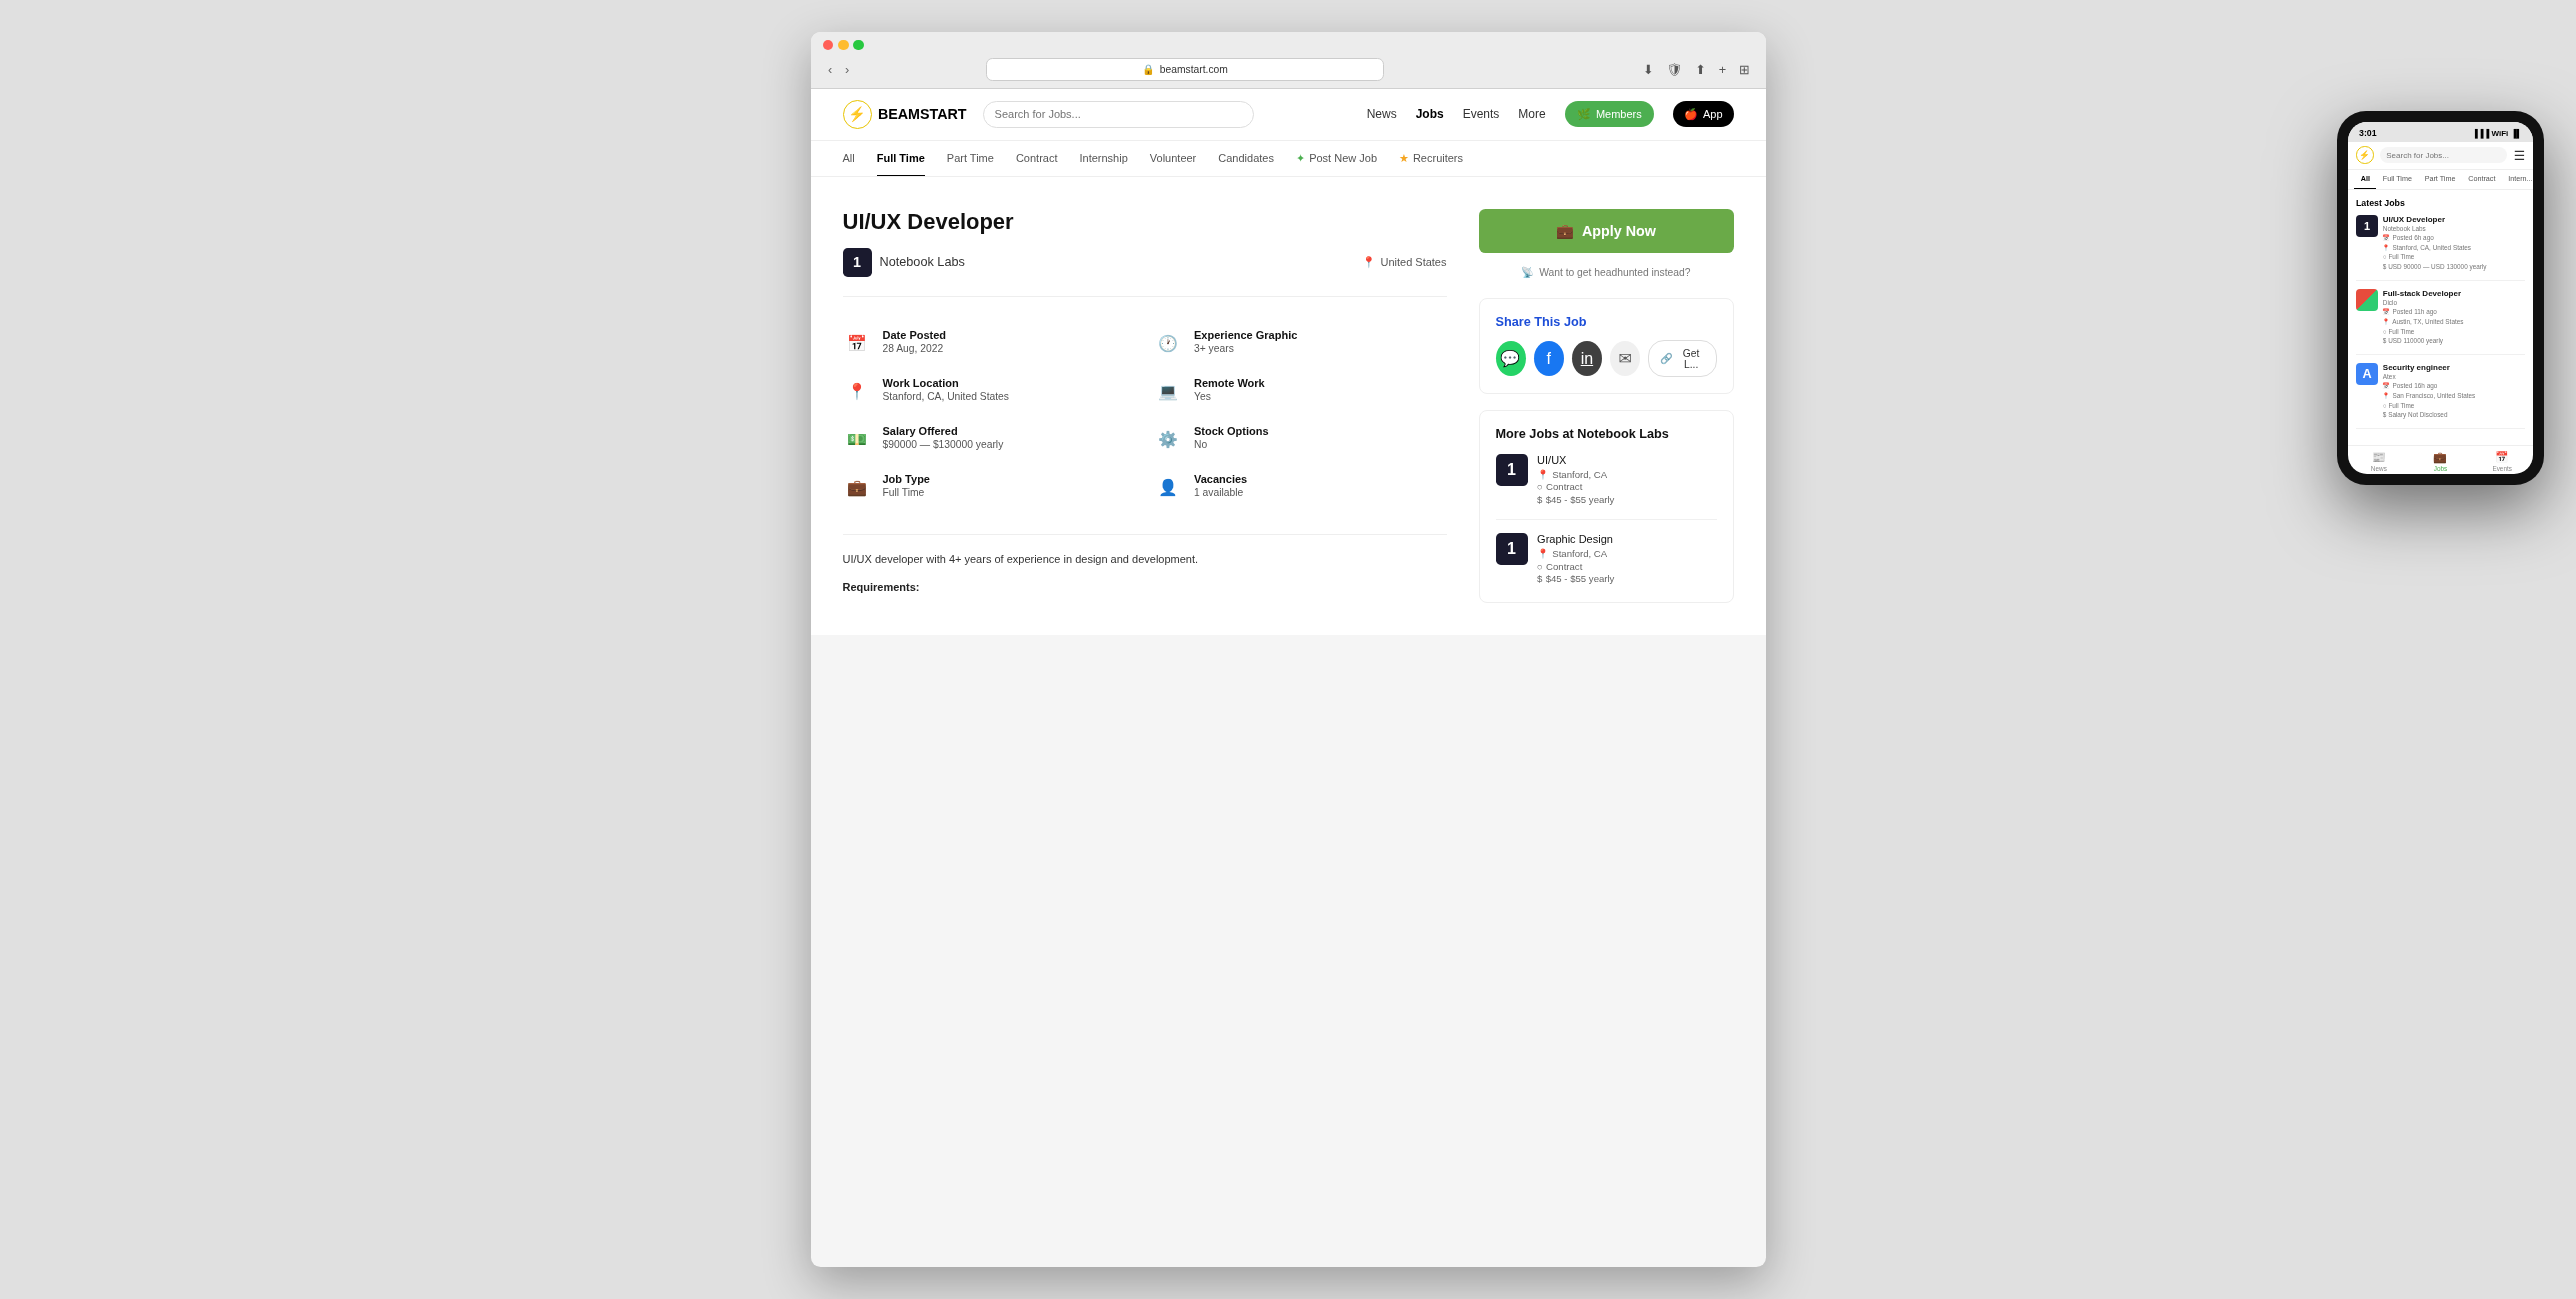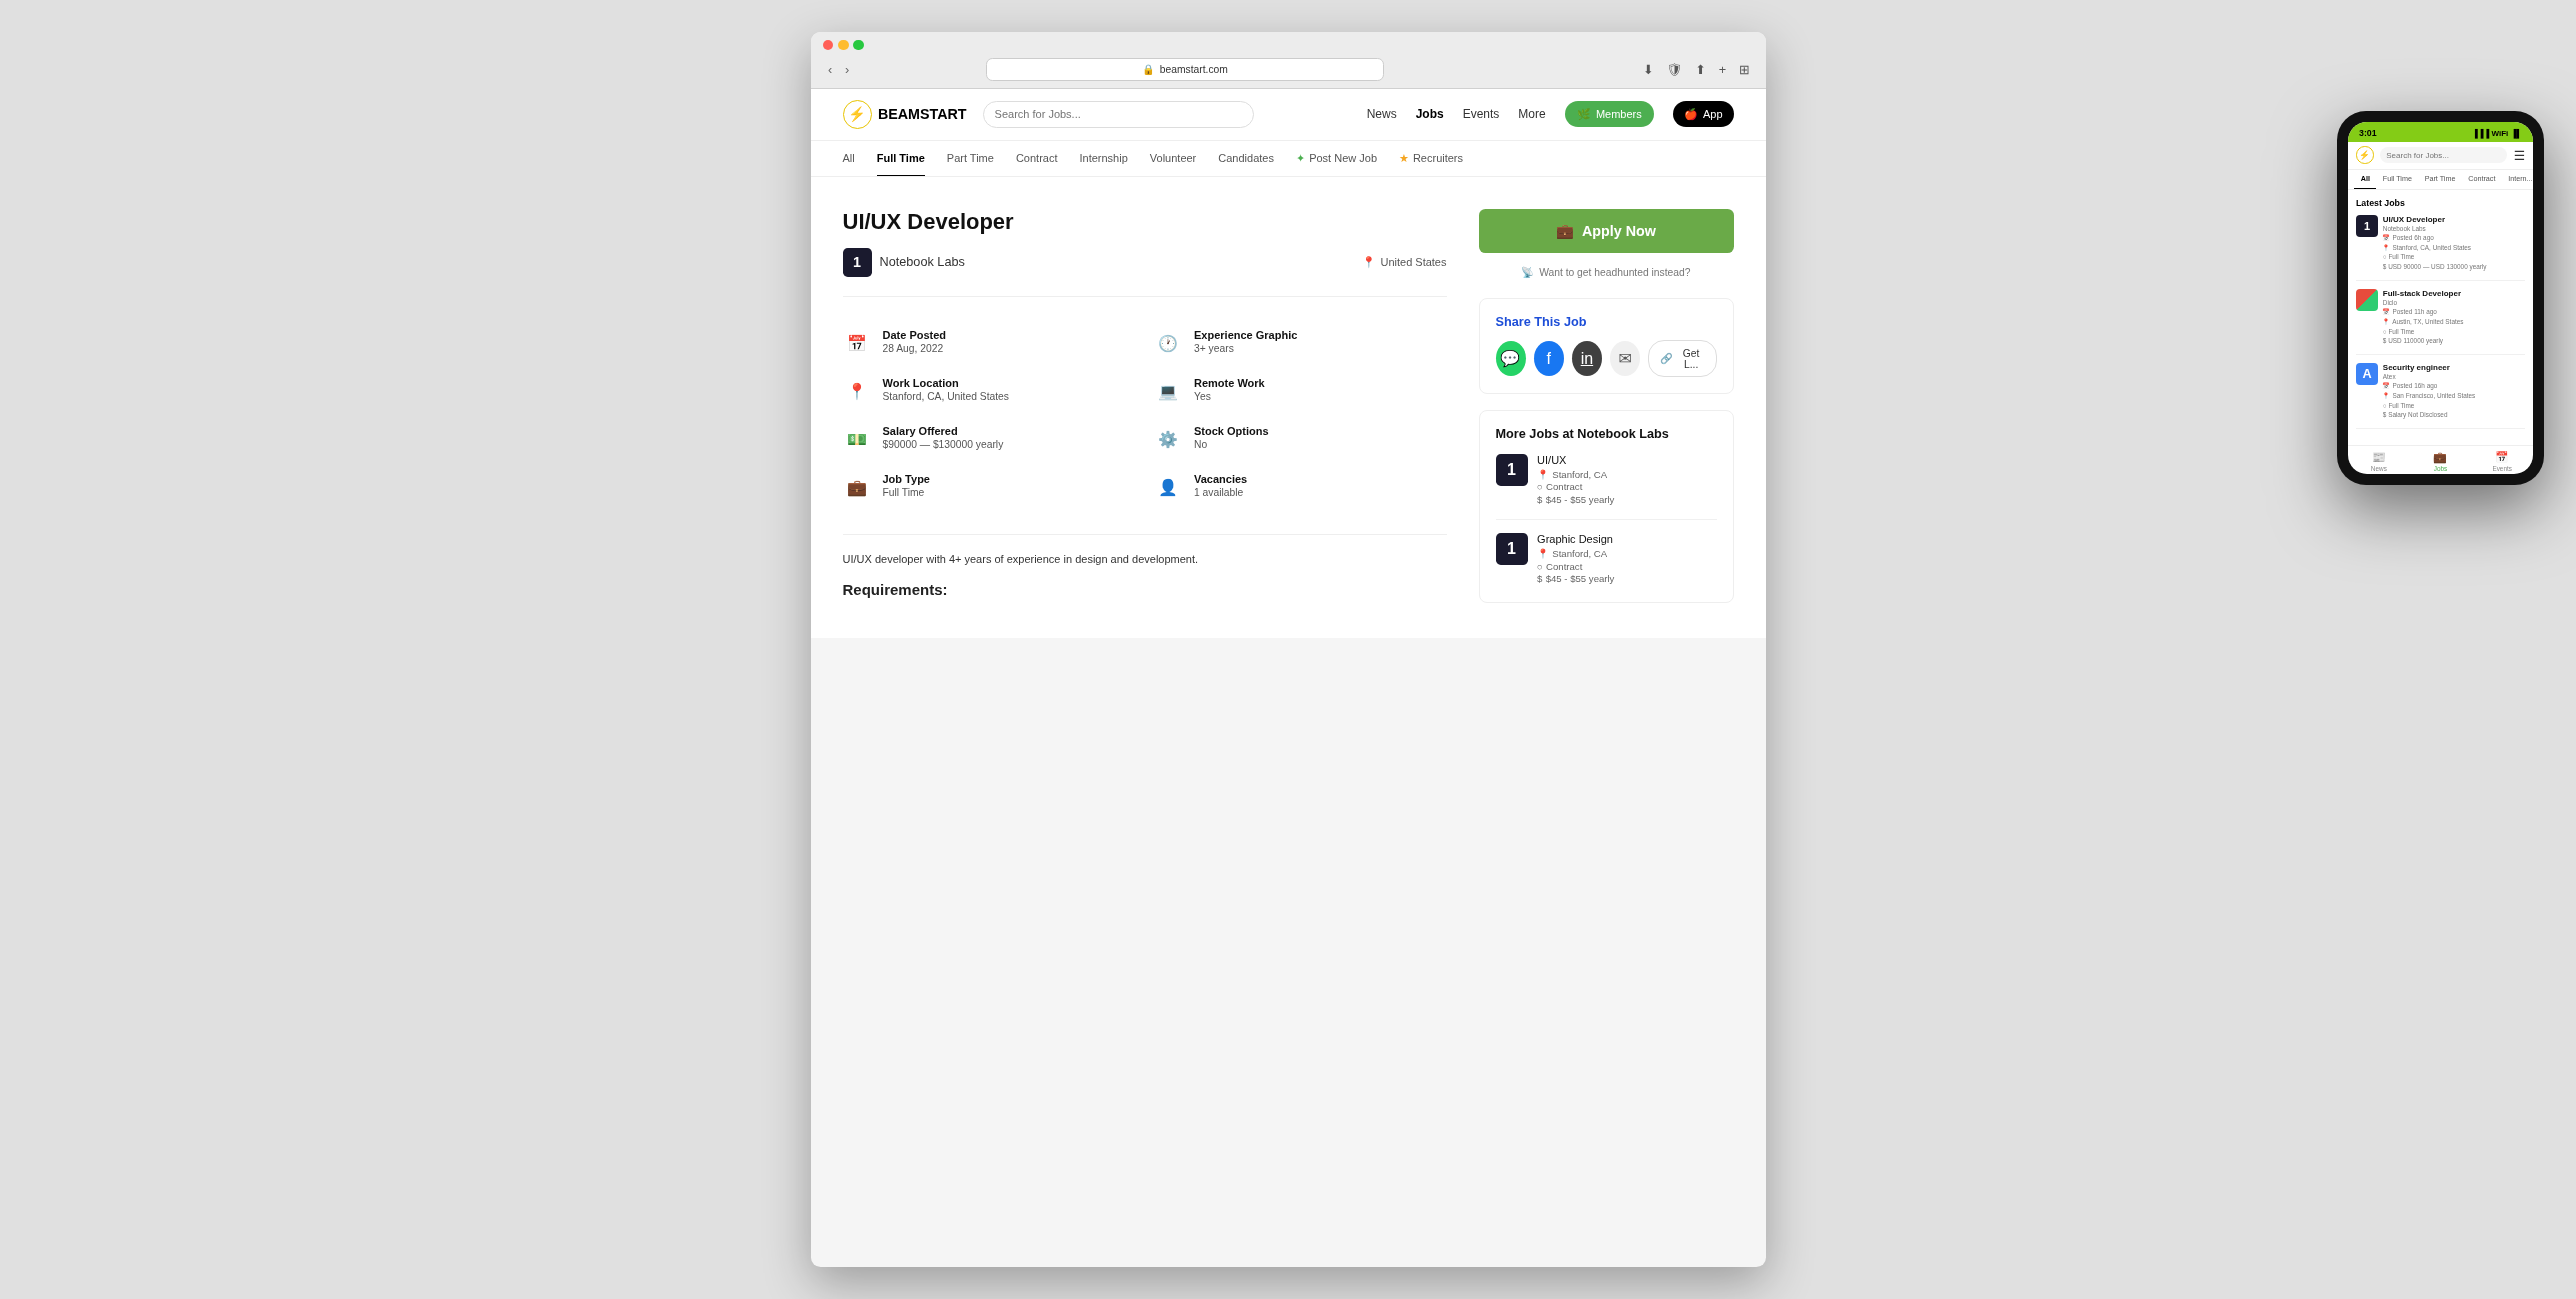--- a/index.html
+++ b/index.html
@@ -325,21 +325,21 @@
     }
 
     .desc-text {
       font-size: 11px;
       color: #333;
       line-height: 1.6;
       margin-bottom: 12.7px;
     }
 
     .requirements-title {
-      font-size: 15px;
+      font-size: 11px;
       font-weight: 600;
       color: #222;
       margin-bottom: 8px;
     }
 
     .requirements-list {
       list-style: disc;
       padding-left: 16px;
     }
 
@@ -507,21 +507,21 @@
       box-shadow: 0 24px 64px rgba(0,0,0,0.5);
     }
 
     .phone-screen {
       background: white;
       border-radius: 19px;
       overflow: hidden;
     }
 
     .phone-status-bar {
-      background: #84cc16;
+      background: #e5e5e5;
       display: flex;
       justify-content: space-between;
       align-items: center;
       padding: 6.4px 11px 3.2px;
       font-size: 8.8px;
       font-weight: 600;
     }
 
     .phone-nav {
       display: flex;

